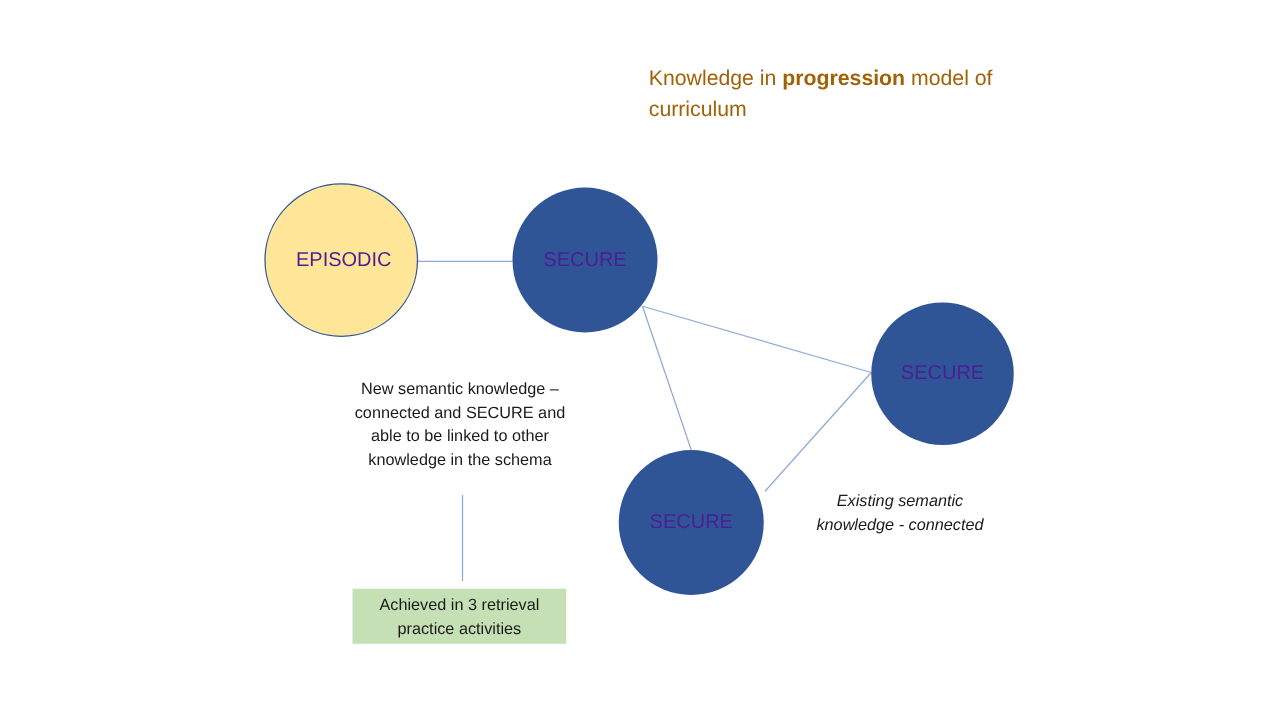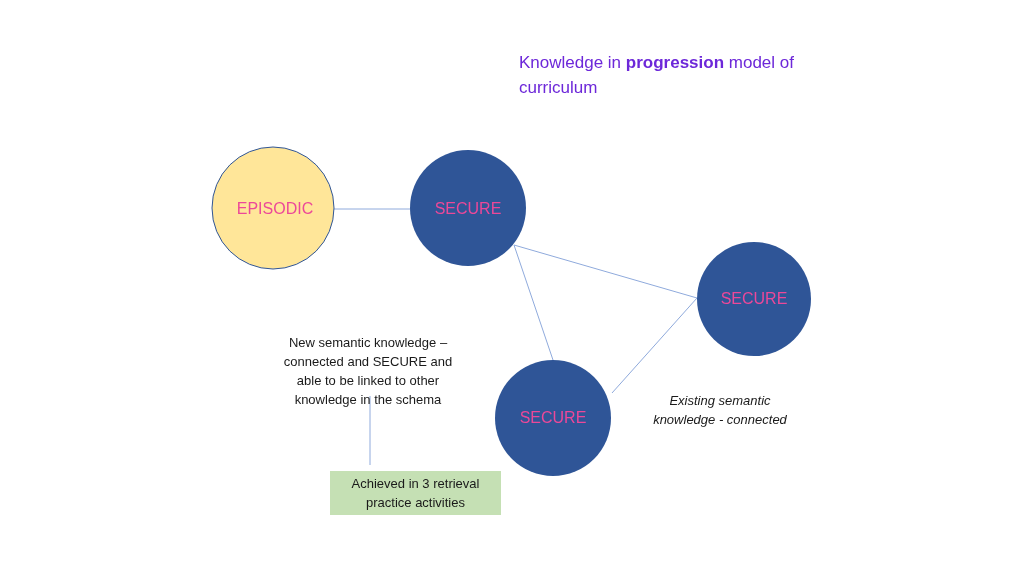--- a/index.html
+++ b/index.html
@@ -1,22 +1,22 @@
 <!DOCTYPE html>
 <html><head>
   <meta charset="utf-8">
   <style>
     html, body { margin:0; padding:0; background:#ffffff; }
     body { width:1024px; height:576px; position:relative; overflow:hidden; font-family:"Liberation Sans", "DejaVu Sans", sans-serif; }
-    .title { position:absolute; left:519px; top:50px; width:320px; font-size:17px; line-height:25px; color:#6d28d9; }
+    .title { position:absolute; left:519px; top:50px; width:320px; font-size:17px; line-height:25px; color:#a16207; }
     .title b { font-weight:bold; }
     svg.diagram { position:absolute; left:0; top:0; }
-    .node-label { position:absolute; color:#ec4899; font-size:16px; text-align:right; transform:translate(-50%,-50%); white-space:nowrap; }
+    .node-label { position:absolute; color:#4c1d95; font-size:16px; text-align:right; transform:translate(-50%,-50%); white-space:nowrap; }
     .note { position:absolute; font-size:13px; line-height:19px; color:#1a1a1a; text-align:center; }
-    .greenbox { position:absolute; left:282px; top:471px; width:171px; height:44px; background:#c5e0b4; font-size:13px; line-height:19px; color:#1a1a1a; text-align:center; display:flex; align-items:center; justify-content:center;margin-left:48px; }
+    .greenbox { position:absolute; left:282px; top:471px; width:171px; height:44px; background:#c5e0b4; font-size:13px; line-height:19px; color:#1a1a1a; text-align:center; display:flex; align-items:center; justify-content:center; }
   </style>
 </head>
 <body>
 
 <div class="title"><span>Knowledge in </span><b>progression</b><span> model of curriculum</span></div>
 
 <svg class="diagram" width="1024" height="576">
   <line x1="334" y1="209" x2="410" y2="209" stroke="#8faadc" stroke-width="1"></line>
   <line x1="514" y1="245" x2="697" y2="298" stroke="#8faadc" stroke-width="1"></line>
   <line x1="514" y1="245" x2="553" y2="360" stroke="#8faadc" stroke-width="1"></line>
@@ -27,18 +27,18 @@
   <circle cx="468" cy="208" r="58" fill="#2f5597"></circle>
   <circle cx="754" cy="299" r="57" fill="#2f5597"></circle>
   <circle cx="553" cy="418" r="58" fill="#2f5597"></circle>
 </svg>
 
 <div class="node-label" style="left:275px; top:209px;">EPISODIC</div>
 <div class="node-label" style="left:468px; top:209px;">SECURE</div>
 <div class="node-label" style="left:754px; top:299px;">SECURE</div>
 <div class="node-label" style="left:553px; top:418px;">SECURE</div>
 
-<div class="note" style="left:282px; top:301px; width:172px;margin-top:32px;">New semantic knowledge – connected and SECURE and able to be linked to other knowledge in the schema</div>
+<div class="note" style="left:282px; top:301px; width:172px;">New semantic knowledge – connected and SECURE and able to be linked to other knowledge in the schema</div>
 <div class="note" style="left:640px; top:391px; width:160px;font-style:italic;">Existing semantic knowledge - connected</div>
 
 <div class="greenbox">
     <span style="width:140px;">Achieved in 3 retrieval practice activities</span>
   </div>
 
 </body></html>

